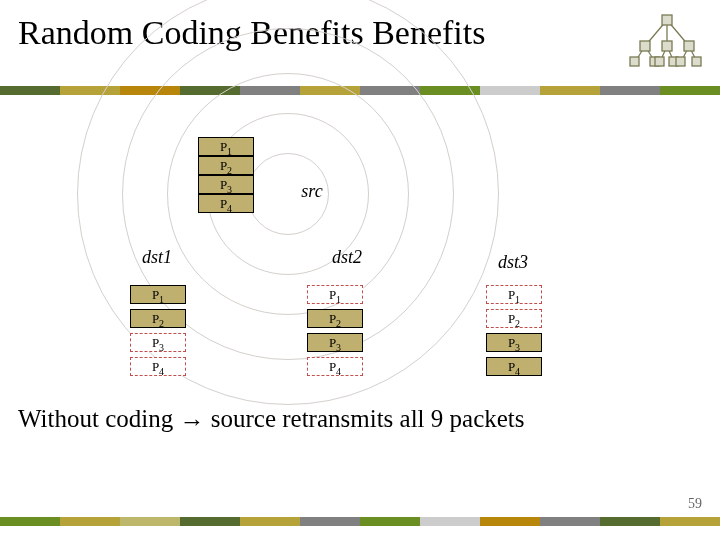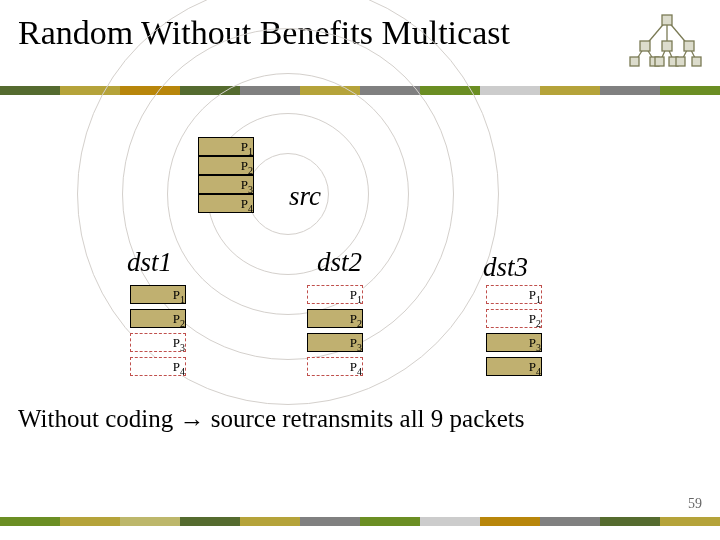--- a/index.html
+++ b/index.html
@@ -1,32 +1,32 @@
 <!DOCTYPE html>
 <html><head>
 <meta charset="utf-8">
 <style>
   html,body{margin:0;padding:0;width:720px;height:540px;font-family:"Times New Roman",serif;background:#fff;color:#000;position:relative;overflow:hidden}
   .title{position:absolute;left:18px;top:14px;font-size:34px;white-space:nowrap}
   .corner-art{position:absolute;right:14px;top:8px}
   .rule{position:absolute;display:flex;height:9px}
   .rule div{height:9px}
-  .label{position:absolute;font-style:italic;font-size:27px;text-align:left}
+  .label{position:absolute;font-style:italic;font-size:18px;text-align:center}
   .pktstack{position:absolute}
-  .pkt{width:54px;height:17px;text-align:right;font-size:13px;line-height:17px;background:#c0b070;border:1px solid #000;margin-bottom:0;position:relative}
+  .pkt{width:54px;height:17px;text-align:center;font-size:13px;line-height:17px;background:#c0b070;border:1px solid #000;margin-bottom:0;position:relative}
   .pkt.lost{background:#fff;border:1.5px dashed #c0504d}
   .pkt .sub{font-size:10px;vertical-align:sub}
   .stmt{position:absolute;left:18px;font-size:25px}
   .ring{position:absolute;border:1px solid #d4d0cc;border-radius:50%}
   .pgnum{position:absolute;right:18px;bottom:28px;font-size:14px;color:#666}
 </style>
 </head>
 <body>
 
-<div class="title">Random Without Benefits Multicast</div>
+<div class="title">Random Coding Benefits Benefits</div>
 
 <svg class="corner-art" width="78" height="60" viewBox="0 0 78 60">
   <g stroke="#7a7a55" stroke-width="1.3" fill="#dcdccc">
     <line x1="39" y1="12" x2="17" y2="38"></line>
       <line x1="39" y1="12" x2="39" y2="38"></line>
       <line x1="39" y1="12" x2="61" y2="38"></line>
     <line x1="17" y1="38" x2="7" y2="54"></line>
       <line x1="17" y1="38" x2="27" y2="54"></line>
     <line x1="39" y1="38" x2="32" y2="54"></line>
       <line x1="39" y1="38" x2="46" y2="54"></line>

